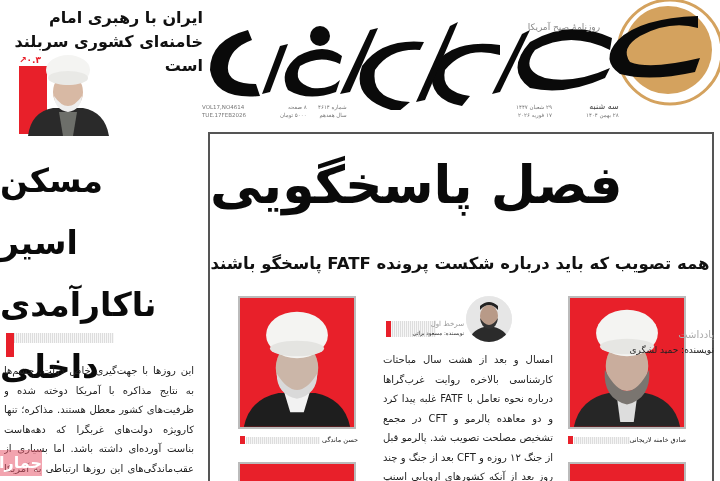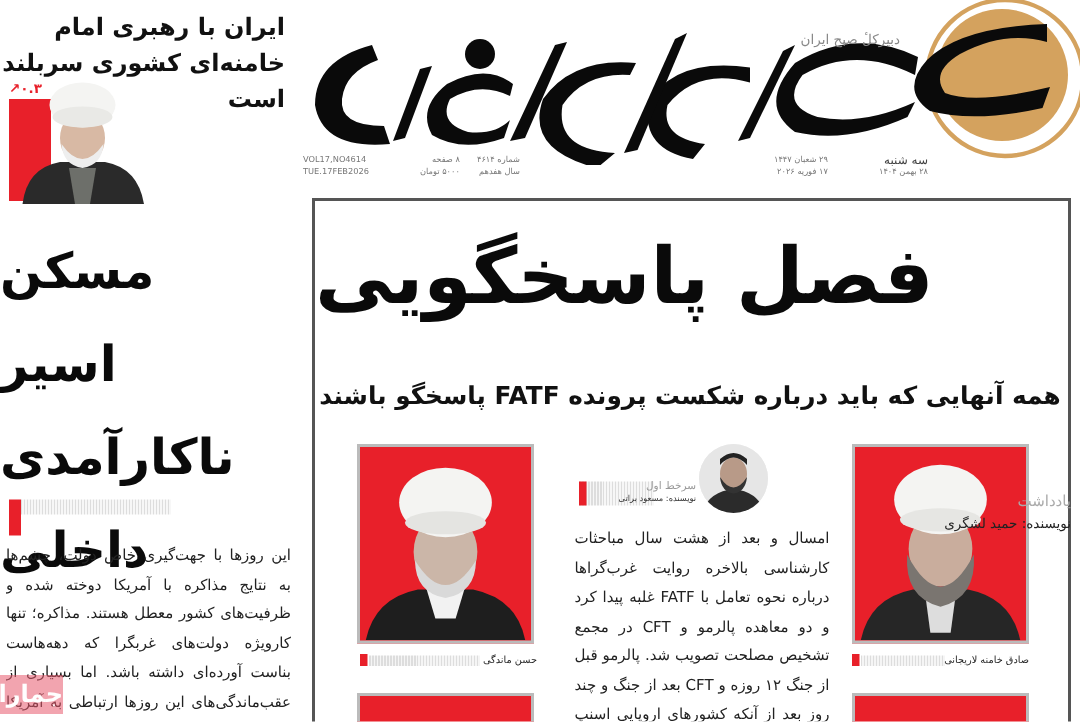--- a/index.html
+++ b/index.html
@@ -1,20 +1,20 @@
 <!DOCTYPE html>
 <html><head>
 <meta charset="utf-8">
 <style>
   * { box-sizing: border-box; margin: 0; padding: 0; }
   html, body { width: 720px; height: 481px; overflow: hidden; background: #ffffff; }
   body { position: relative; font-family: "DejaVu Sans", sans-serif; color: #111; direction: rtl; }
 
   
-  .teaser { position: absolute; left: 0; top: 0; width: 198px; height: 136px; }
+  .teaser { position: absolute; left: 13px; top: 0; width: 198px; height: 136px; }
   .teaser-title { position: absolute; right: 8px; top: 6px; width: 190px; text-align: right;
     font-family: "DejaVu Sans", sans-serif; font-weight: bold; font-size: 16px; line-height: 24px; color: #111; }
   .teaser-red { position: absolute; left: 6px; top: 66px; width: 28px; height: 68px; background: #e8202a; }
   .teaser-arrow { position: absolute; left: 6px; top: 55px; font-size: 9px; color: #e8202a; direction: ltr; font-weight: bold; }
   .teaser-photo { position: absolute; left: 10px; top: 50px; width: 90px; height: 86px; }
   .teaser-text { position: absolute; right: 8px; top: 63px; width: 96px; text-align: right;
     font-size: 10.5px; line-height: 15.5px; color: #222; }
 
   
   .masthead { position: absolute; left: 200px; top: 0; width: 520px; height: 130px; }
@@ -87,21 +87,21 @@
     <path d="M322 34 L330 30 L300 92 L292 94 Z" fill="#0a0a0a"></path>
     <path d="M300 55 Q265 45 245 70 Q240 92 270 96 L262 106 Q228 100 232 70 Q248 38 300 45 Z" fill="#0a0a0a"></path>
     <path d="M250 26 L258 22 L225 100 L216 102 Z" fill="#0a0a0a"></path>
     <path d="M220 50 Q190 48 175 70 Q170 100 210 102 L198 112 Q150 100 162 66 Q182 38 224 42 Z" fill="#0a0a0a"></path>
     <path d="M170 30 L178 28 L150 92 L140 94 Z" fill="#0a0a0a"></path>
     <circle cx="120" cy="36" r="10" fill="#0a0a0a"></circle>
     <path d="M140 64 Q120 54 100 66 Q92 82 112 88 Q130 90 140 80 L136 92 Q108 102 88 90 Q78 72 98 56 Q124 42 142 56 Z" fill="#0a0a0a"></path>
     <path d="M48 30 Q10 40 10 70 Q15 100 60 96 L56 84 Q26 84 28 66 Q30 48 52 40 Z" fill="#0a0a0a"></path>
     <path d="M80 46 L88 44 L70 92 L62 94 Z" fill="#0a0a0a"></path>
   </svg>
-  <div class="tagline">دبیرکلٔ صبح ایران</div>
+  <div class="tagline">روزنامهٔ صبح آمریکا</div>
 
   <div class="meta" style="left:2px; direction:ltr; text-align:left;">
     <div>VOL17,NO4614</div>
     <div>TUE.17FEB2026</div>
   </div>
   <div class="meta" style="left:80px; text-align:right;">
     <div>۸ صفحه</div>
     <div>۵۰۰۰ تومان</div>
   </div>
   <div class="meta" style="left:118px; text-align:right;">
@@ -113,21 +113,21 @@
     <div>۱۷ فوریه ۲۰۲۶</div>
   </div>
   <div class="meta" style="left:386px; text-align:right;">
     <div style="font-size:8px; color:#444;">سه شنبه</div>
     <div>۲۸ بهمن ۱۴۰۴</div>
   </div>
 </div>
 
 <div class="frame"></div>
 <div class="main-title">فصل پاسخگویی</div>
-<div class="sub-title">همه آنهایی که باید درباره شکست پرونده FATF پاسخگو باشند</div>
+<div class="sub-title">همه تصویب که باید درباره شکست پرونده FATF پاسخگو باشند</div>
 
 <div class="portrait" style="left:238px; top:296px;">
   <svg viewBox="0 0 118 133">
     <path d="M4 133 Q10 104 40 98 L78 98 Q108 104 114 133 Z" fill="#1e1e1e"></path>
     <path d="M46 98 L72 98 L66 118 L52 118 Z" fill="#f2f2f2"></path>
     <ellipse cx="59" cy="72" rx="22" ry="26" fill="#cbb6a8"></ellipse>
     <path d="M38 78 Q59 112 80 78 Q80 100 59 104 Q38 100 38 78Z" fill="#d9d9d9"></path>
     <ellipse cx="59" cy="38" rx="32" ry="24" fill="#f4f4f2"></ellipse>
     <ellipse cx="59" cy="52" rx="28" ry="8" fill="#e4e4e1"></ellipse>
   </svg>

